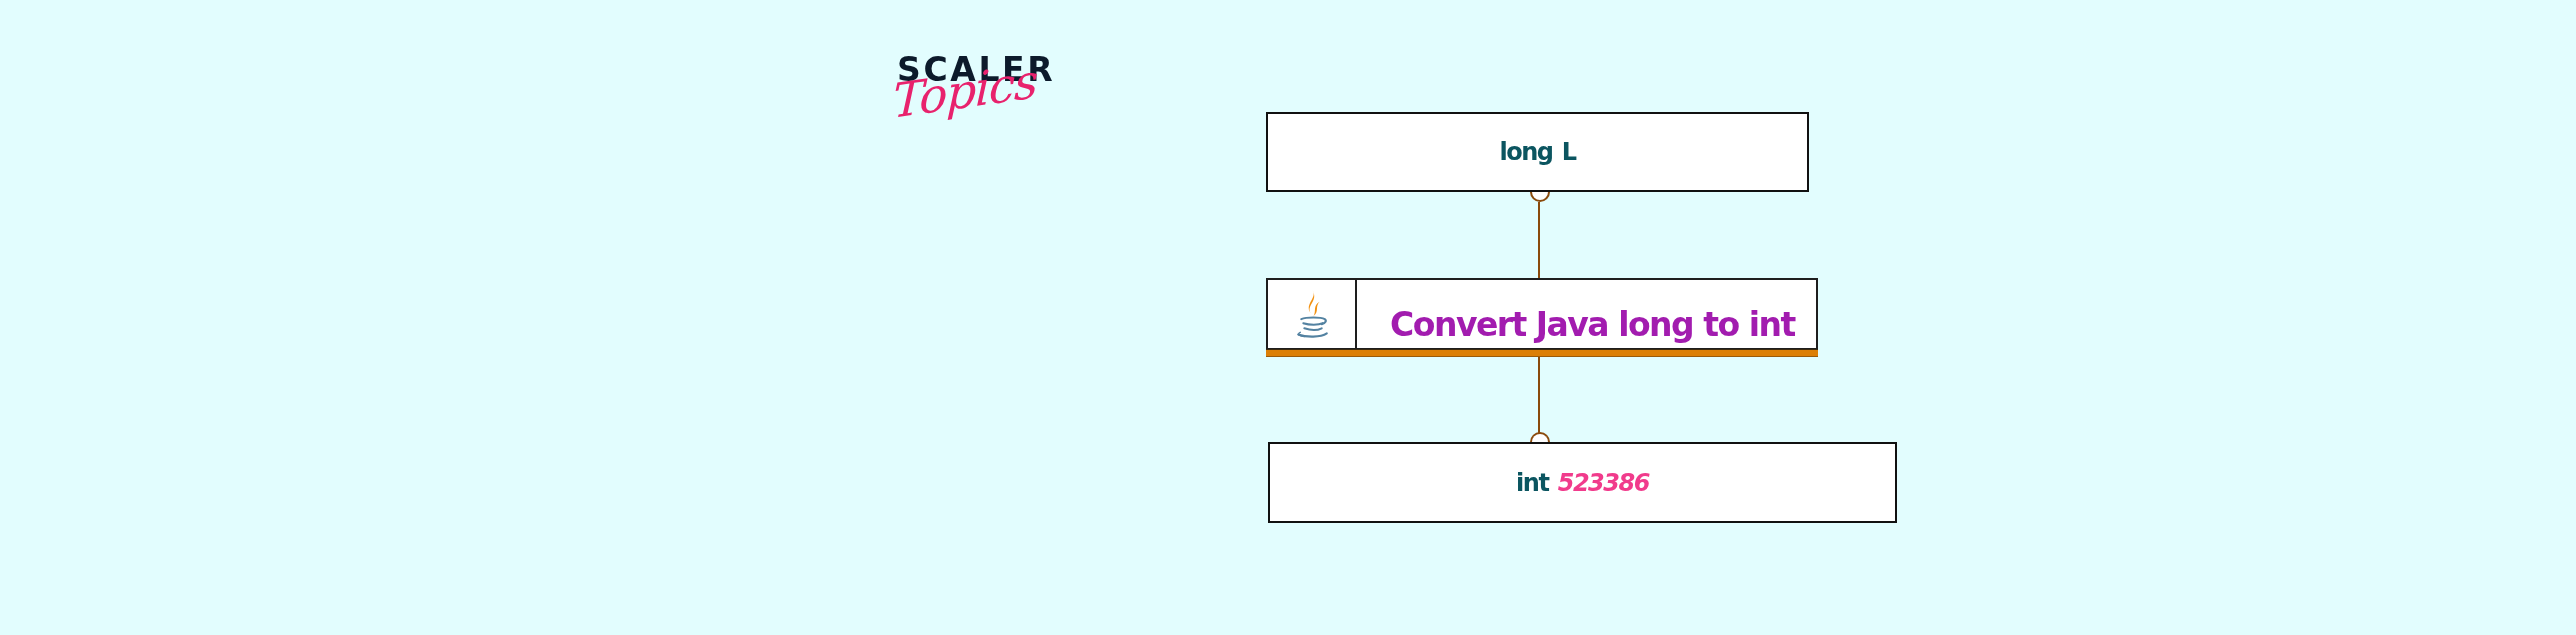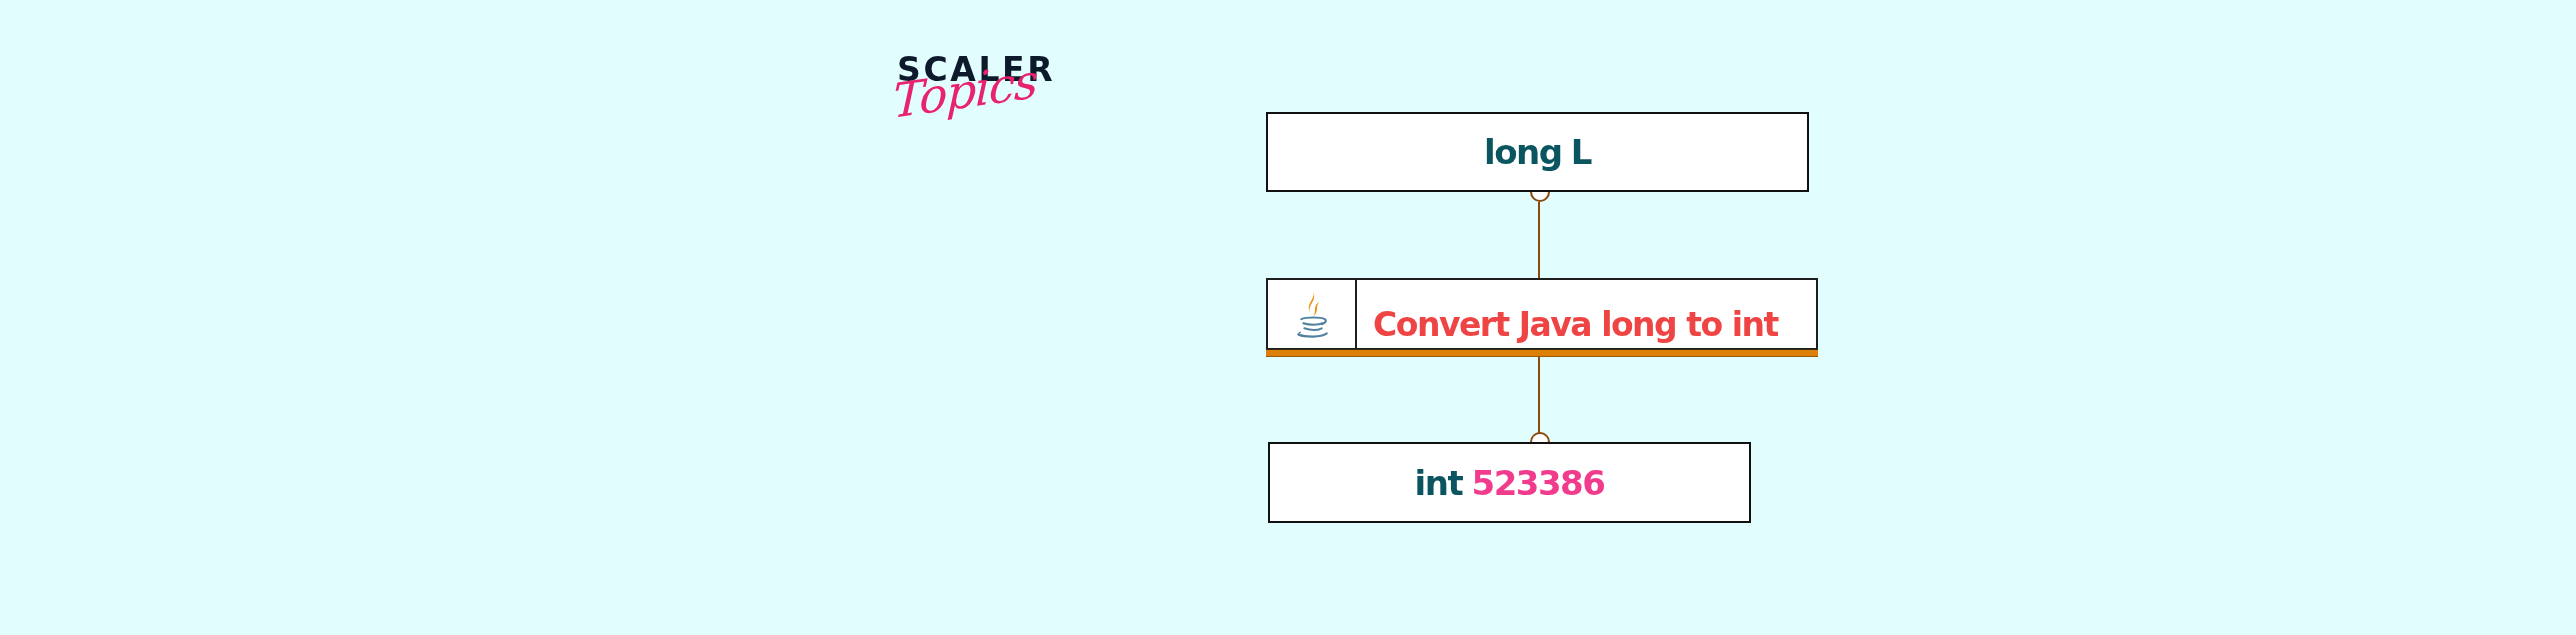--- a/index.html
+++ b/index.html
@@ -45,40 +45,40 @@
     }
     .box {
       position: absolute;
       background: #ffffff;
       border: 2.6px solid #111111;
       box-sizing: border-box;
       display: flex;
       align-items: center;
       justify-content: center;
       font-family: "DejaVu Sans", sans-serif;
-      font-size: 34px;
+      font-size: 24px;
       font-weight: bold;
     }
     .box-top {
       left: 1266px;
       top: 112px;
       width: 543px;
       height: 80px;
       letter-spacing: -1.5px;
     }
     .box-bottom {
       left: 1268px;
       top: 442px;
-      width: 483px;
+      width: 629px;
       height: 81px;
       letter-spacing: -1.5px;
     }
     .c-teal { color: #0b5560; }
     .c-pink { color: #ec1366; }
-    .c-pink2 { color: #f13b8c; }
+    .c-pink2 { color: #f13b8c; font-style: italic; }
     .gap { display: inline-block; width: 9.3px; }
     .box-mid {
       position: absolute;
       left: 1266px;
       top: 278px;
       width: 552px;
       height: 80px;
       box-sizing: border-box;
     }
     .mid-inner {
@@ -110,25 +110,25 @@
       border-right: 2.6px solid #1e1e1e;
       box-sizing: border-box;
       display: flex;
       align-items: center;
       justify-content: center;
     }
     .mid-label {
       flex: 1;
       display: flex;
       align-items: center;
-      padding-left: 16px;
+      padding-left: 33px;
       font-family: "DejaVu Sans", sans-serif;
       font-size: 33px;
       font-weight: bold;
-      color: #ef4444;
+      color: #a21caf;
       letter-spacing: -1.5px;
       margin-top: 20px;
     }
     .connector-line {
       position: absolute;
       width: 2.1px;
       background: #8a4a0c;
     }
     .semi {
       position: absolute;

